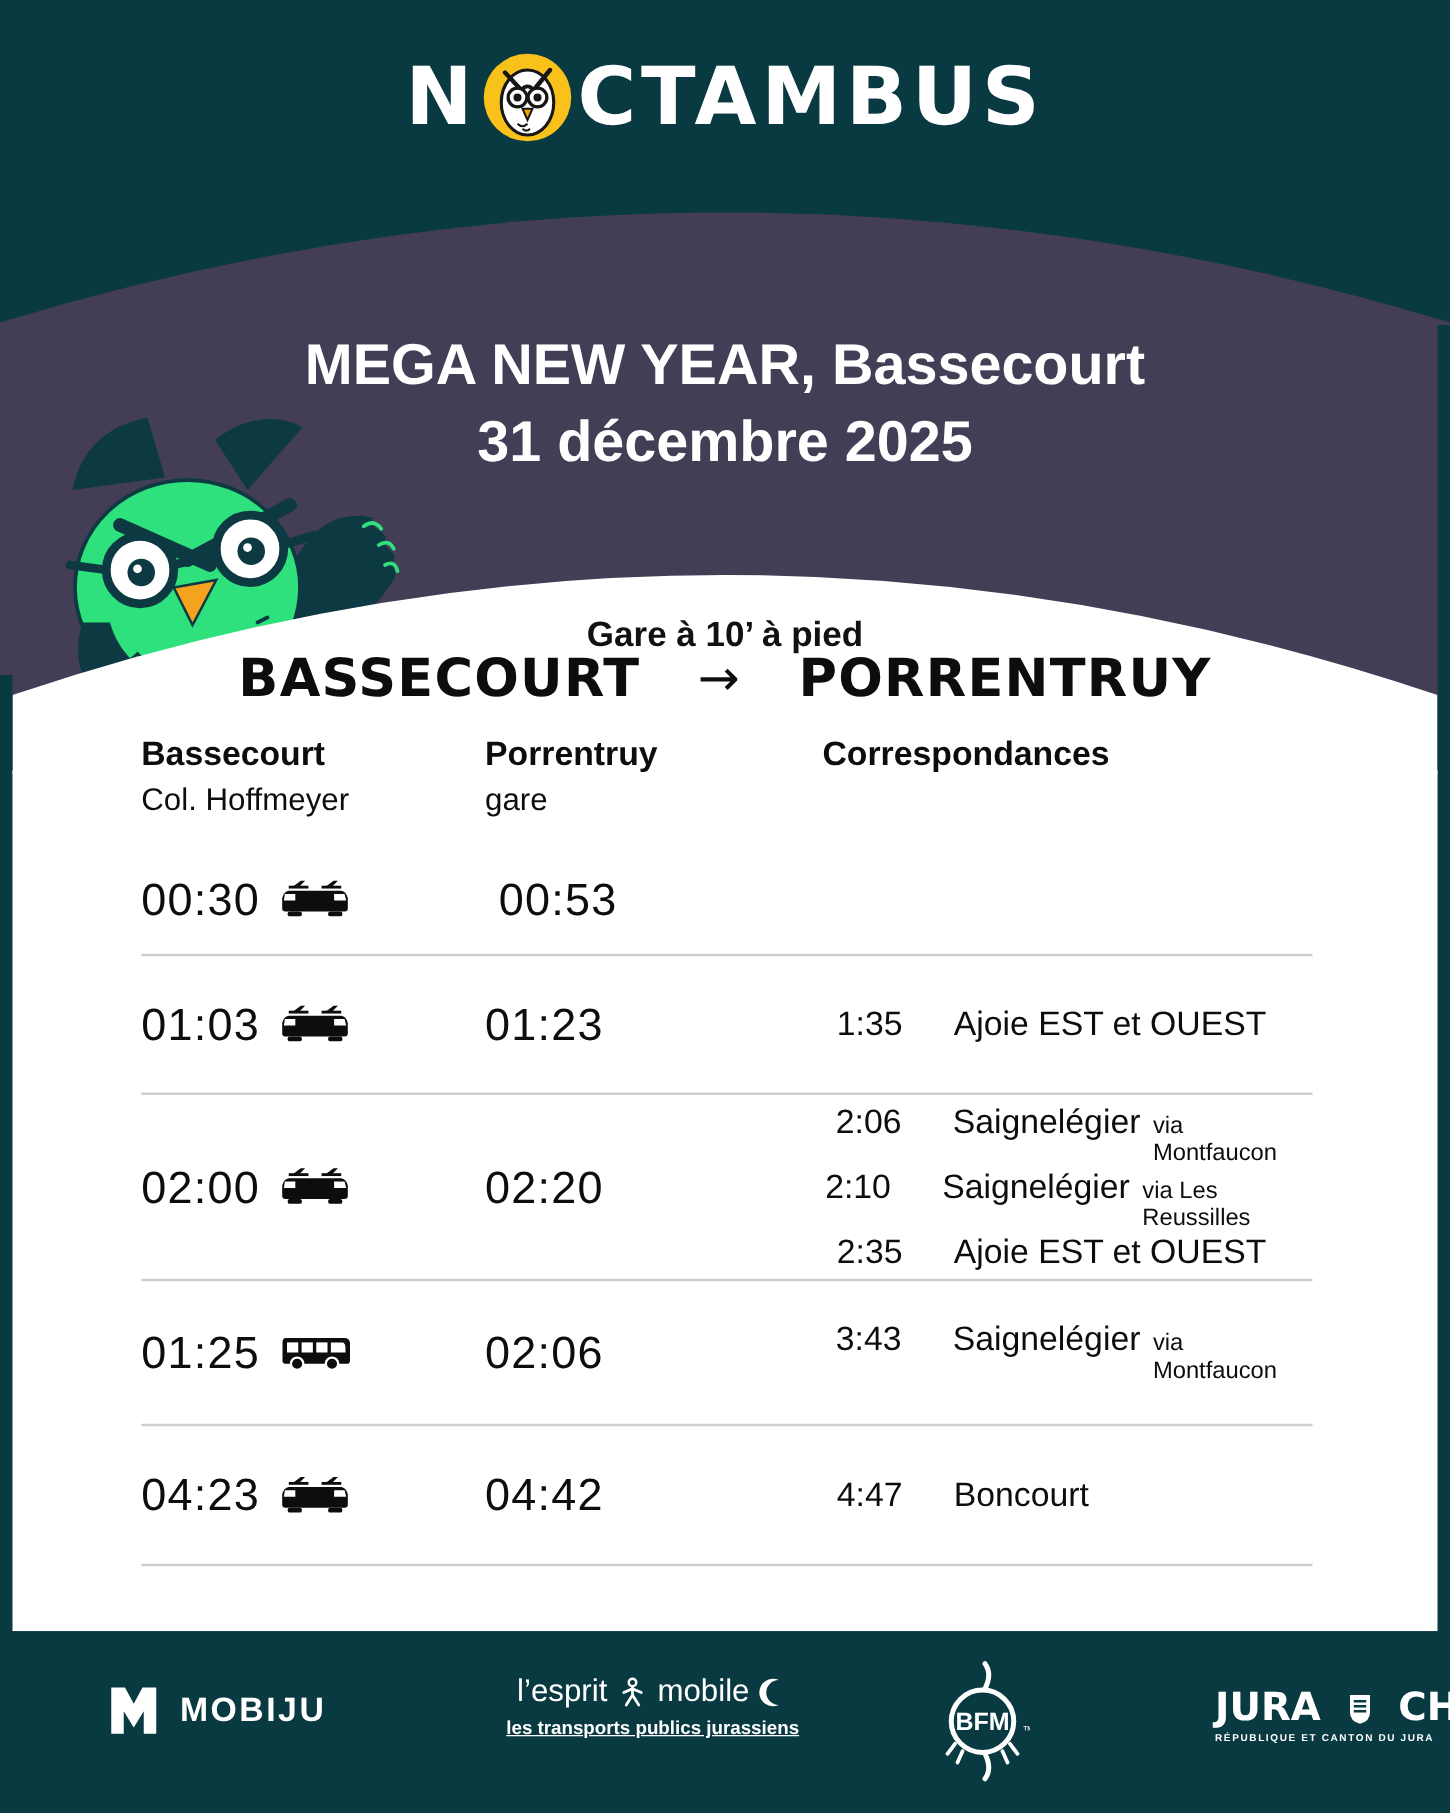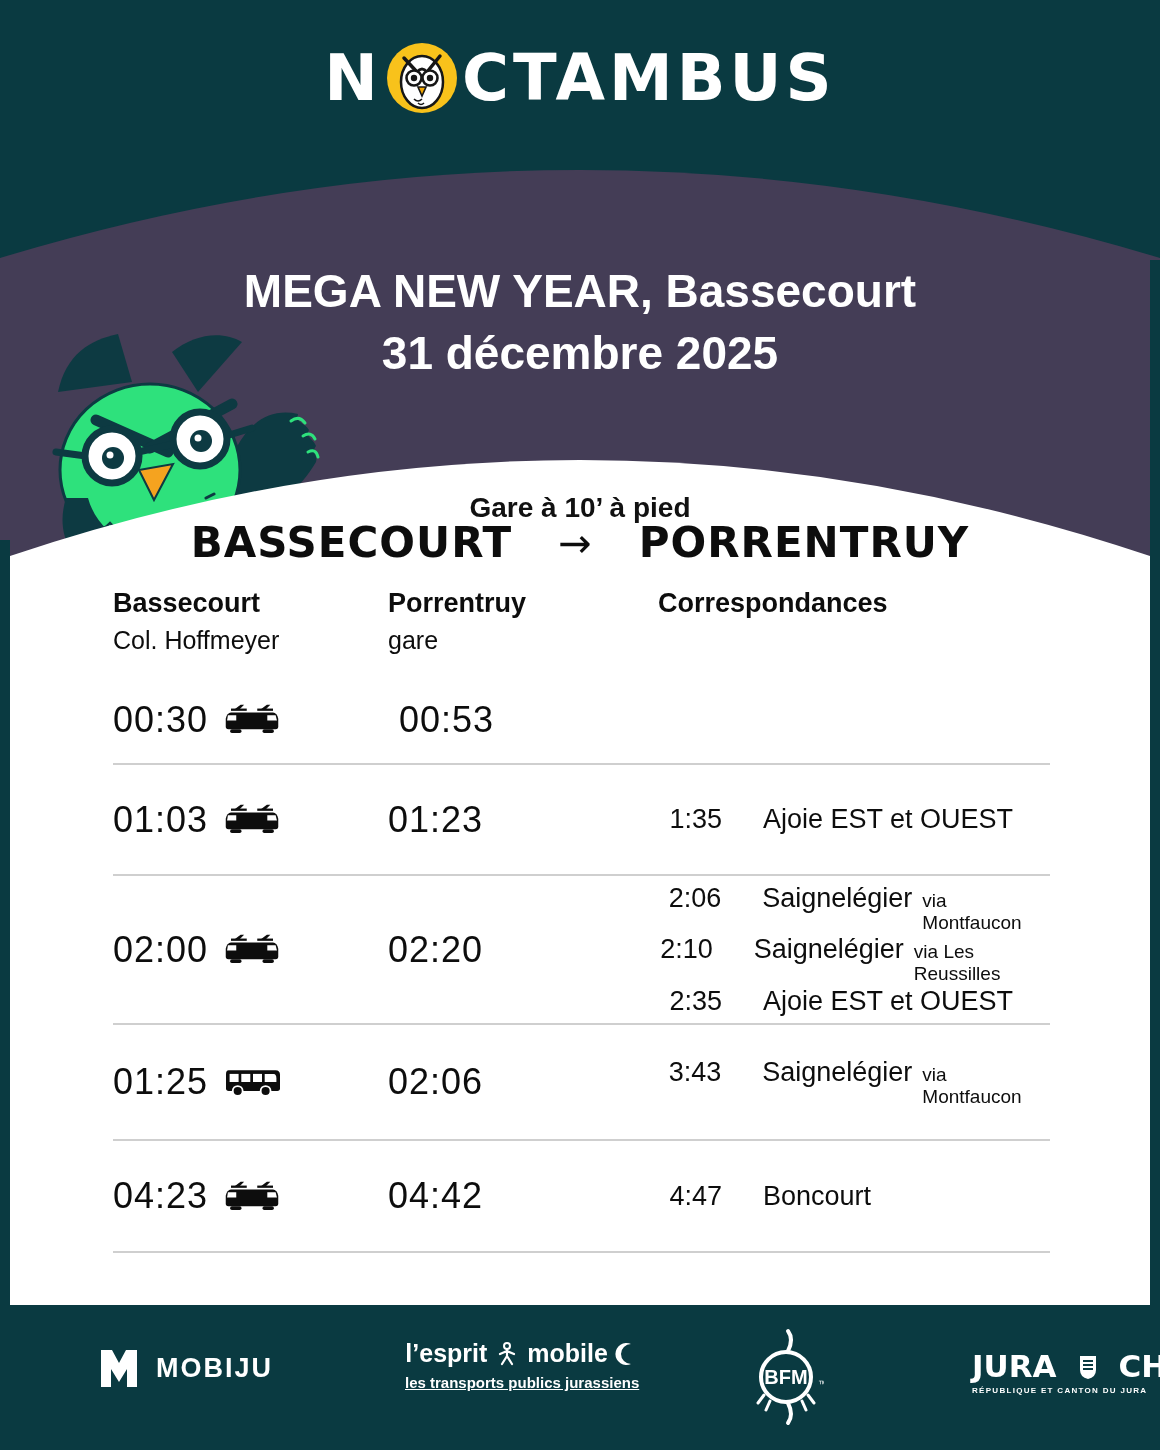--- a/index.html
+++ b/index.html
@@ -53,24 +53,24 @@
   .conn-time{width:89px;text-align:right;font-size:27px;}
   .conn-dest{margin-left:41px;font-size:27px;}
   .conn-via{margin-left:10px;font-size:19px;}
 
   .bottom-note{position:absolute;top:1266px;left:0;width:100%;text-align:center;z-index:3;
     font-size:29px;color:#0d0d0d;}
 
   
   .footer{position:absolute;top:1305px;left:0;width:100%;height:145px;background:#0a3a41;z-index:4;color:#ffffff;}
   .flogo{position:absolute;display:flex;align-items:center;}
-  #logo-mobiju{left:96px;top:40px;}
+  #logo-mobiju{left:84px;top:40px;}
   #logo-mobiju .txt{margin-left:14px;font-weight:700;font-size:27px;letter-spacing:2px;}
   #logo-esprit{left:405px;top:34px;flex-direction:column;align-items:center;}
-  .esprit-line1{display:flex;align-items:center;font-size:25px;font-weight:700;gap:7px;}
+  .esprit-line1{display:flex;align-items:center;font-size:25px;font-weight:400;gap:7px;}
   .esprit-line2{margin-top:6px;font-size:15px;font-weight:700;text-decoration:underline;}
   #logo-bfm{left:748px;top:20px;}
   #logo-jura{left:972px;top:46px;flex-direction:column;align-items:flex-start;}
   .jura-line1{display:flex;align-items:center;gap:21px;font-family:"DejaVu Sans",sans-serif;font-weight:700;font-size:31px;line-height:1;}
   .jura-line2{margin-top:4px;font-size:8px;font-weight:700;letter-spacing:1.3px;}
 </style>
 </head>
 <body>
 
 <div id="page">

